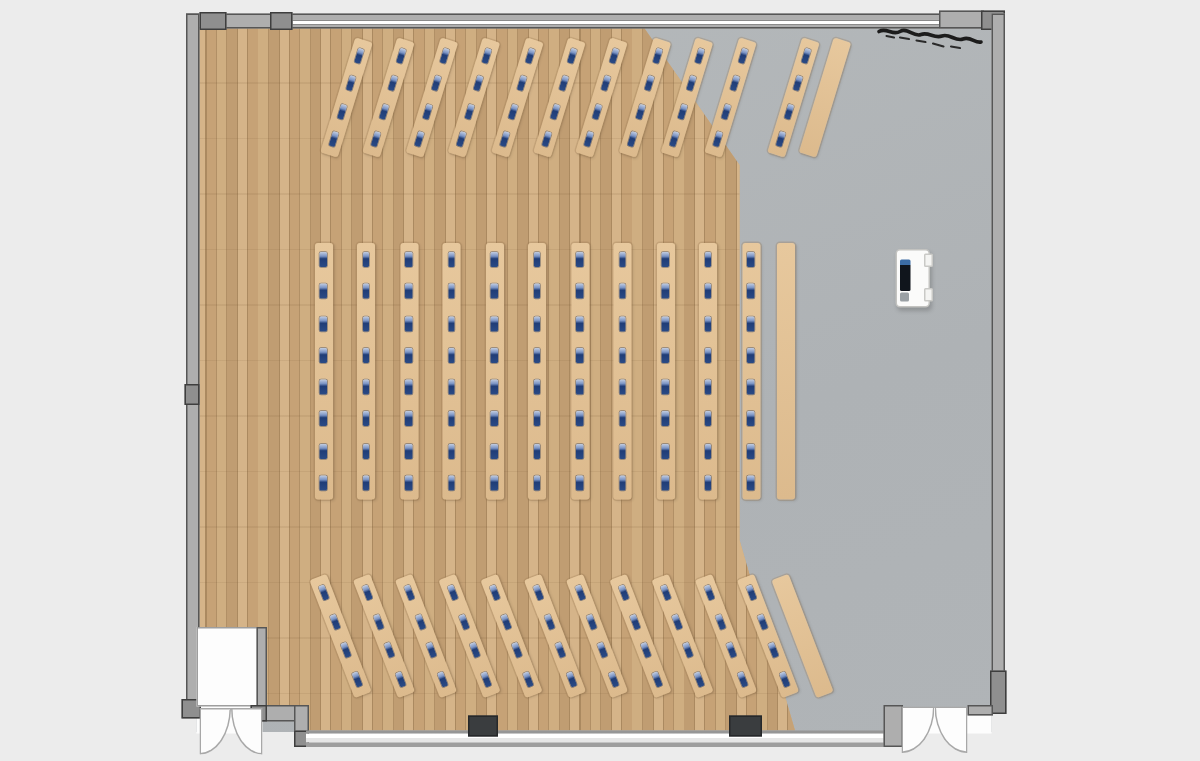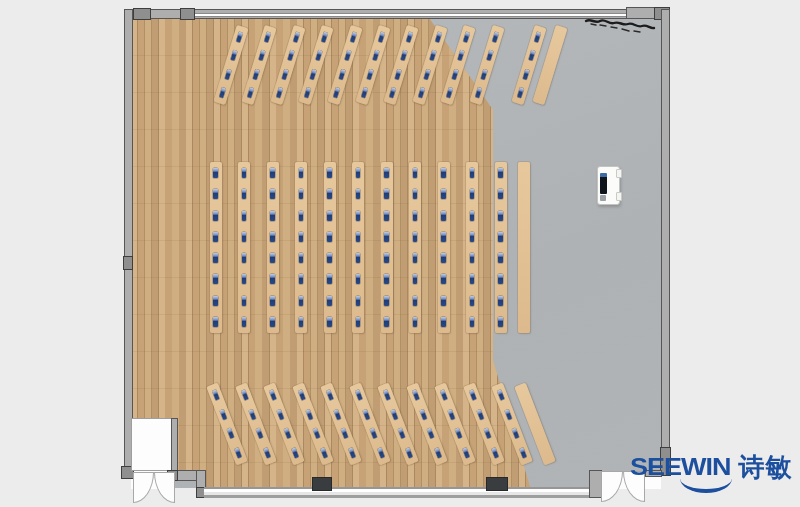--- a/index.html
+++ b/index.html
@@ -352,18 +352,14 @@
     <path d="M8,9 l5,1 m4,0 l6,1 m5,1 l6,1 m5,1 l7,2 m5,0 l6,1" fill="none" stroke="#2a2a2a" stroke-width="1.4" stroke-linecap="round"></path>
   </svg>
 
   <div class="lectern">
     <div class="screen"></div>
     <div class="tray"></div>
     <div class="tab-t"></div>
     <div class="tab-b"></div>
   </div>
 
-  <div class="logo">
-    <span class="en">SEEWIN</span><span class="cn">诗敏</span>
-    <div class="swoosh"></div>
-  </div>
 
 </div>
 
 </body></html>

